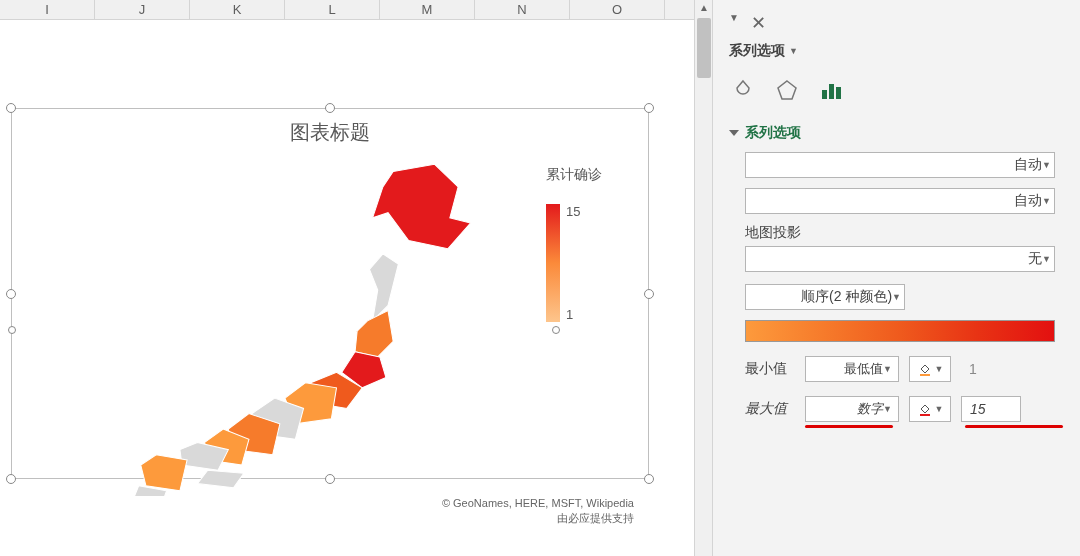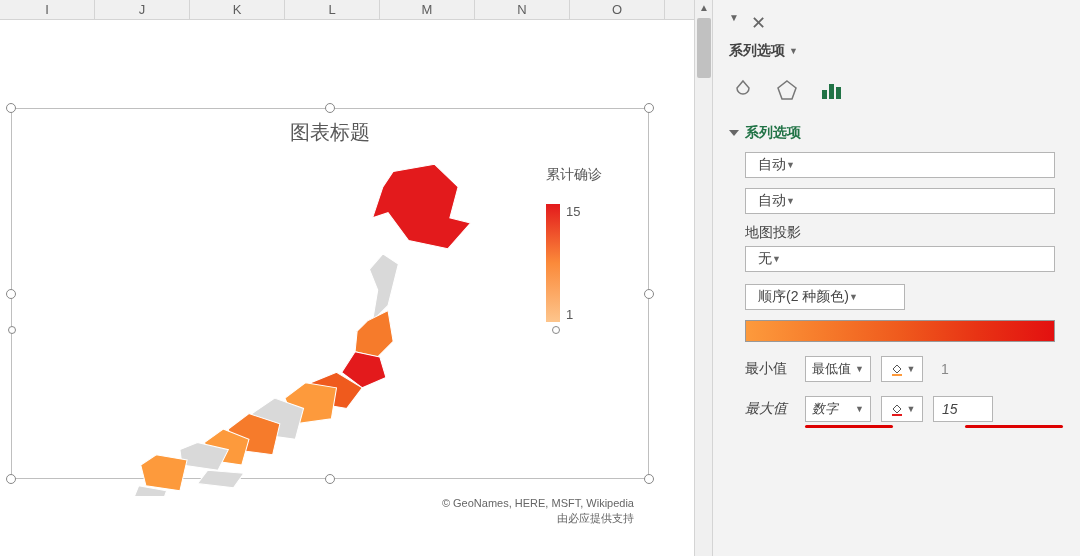--- a/index.html
+++ b/index.html
@@ -222,26 +222,26 @@
     .form-label {
       font-size: 14px;
       color: #444;
       margin-bottom: 4px;
     }
     .form-input, .form-select {
       width: 310px;
       height: 26px;
       border: 1px solid #b5b5b5;
       background: #fff;
-      padding: 0 12px;
-      font-size: 14px;
-      color: #444;
-      display: flex;
-      align-items: center;
-      justify-content: flex-start;
+      padding: 0 3px;
+      font-size: 14px;
+      color: #444;
+      display: flex;
+      align-items: center;
+      justify-content: flex-end;
     }
     .select-arrow { font-size: 9px; color: #666; }
     .color-ramp {
       margin-left: 16px;
       margin-top: 10px;
       width: 310px;
       height: 22px;
       border: 1px solid #999;
       background: linear-gradient(to right, #fd9a3c, #f67b2b, #ef5a1d, #e83314, #e31010);
     }
@@ -251,30 +251,30 @@
       margin-left: 16px;
       margin-top: 14px;
       gap: 10px;
     }
     .mm-label {
       font-size: 14px;
       color: #444;
       width: 50px;
     }
     .mm-select {
-      width: 66px;
+      width: 94px;
       height: 26px;
       border: 1px solid #b5b5b5;
       background: #fff;
       padding: 0 6px;
       font-size: 13px;
       color: #444;
       display: flex;
       align-items: center;
-      justify-content: space-between;
+      justify-content: flex-end;
     }
     .color-btn {
       width: 42px;
       height: 26px;
       border: 1px solid #b5b5b5;
       background: #fff;
       display: flex;
       align-items: center;
       justify-content: center;
       gap: 2px;

